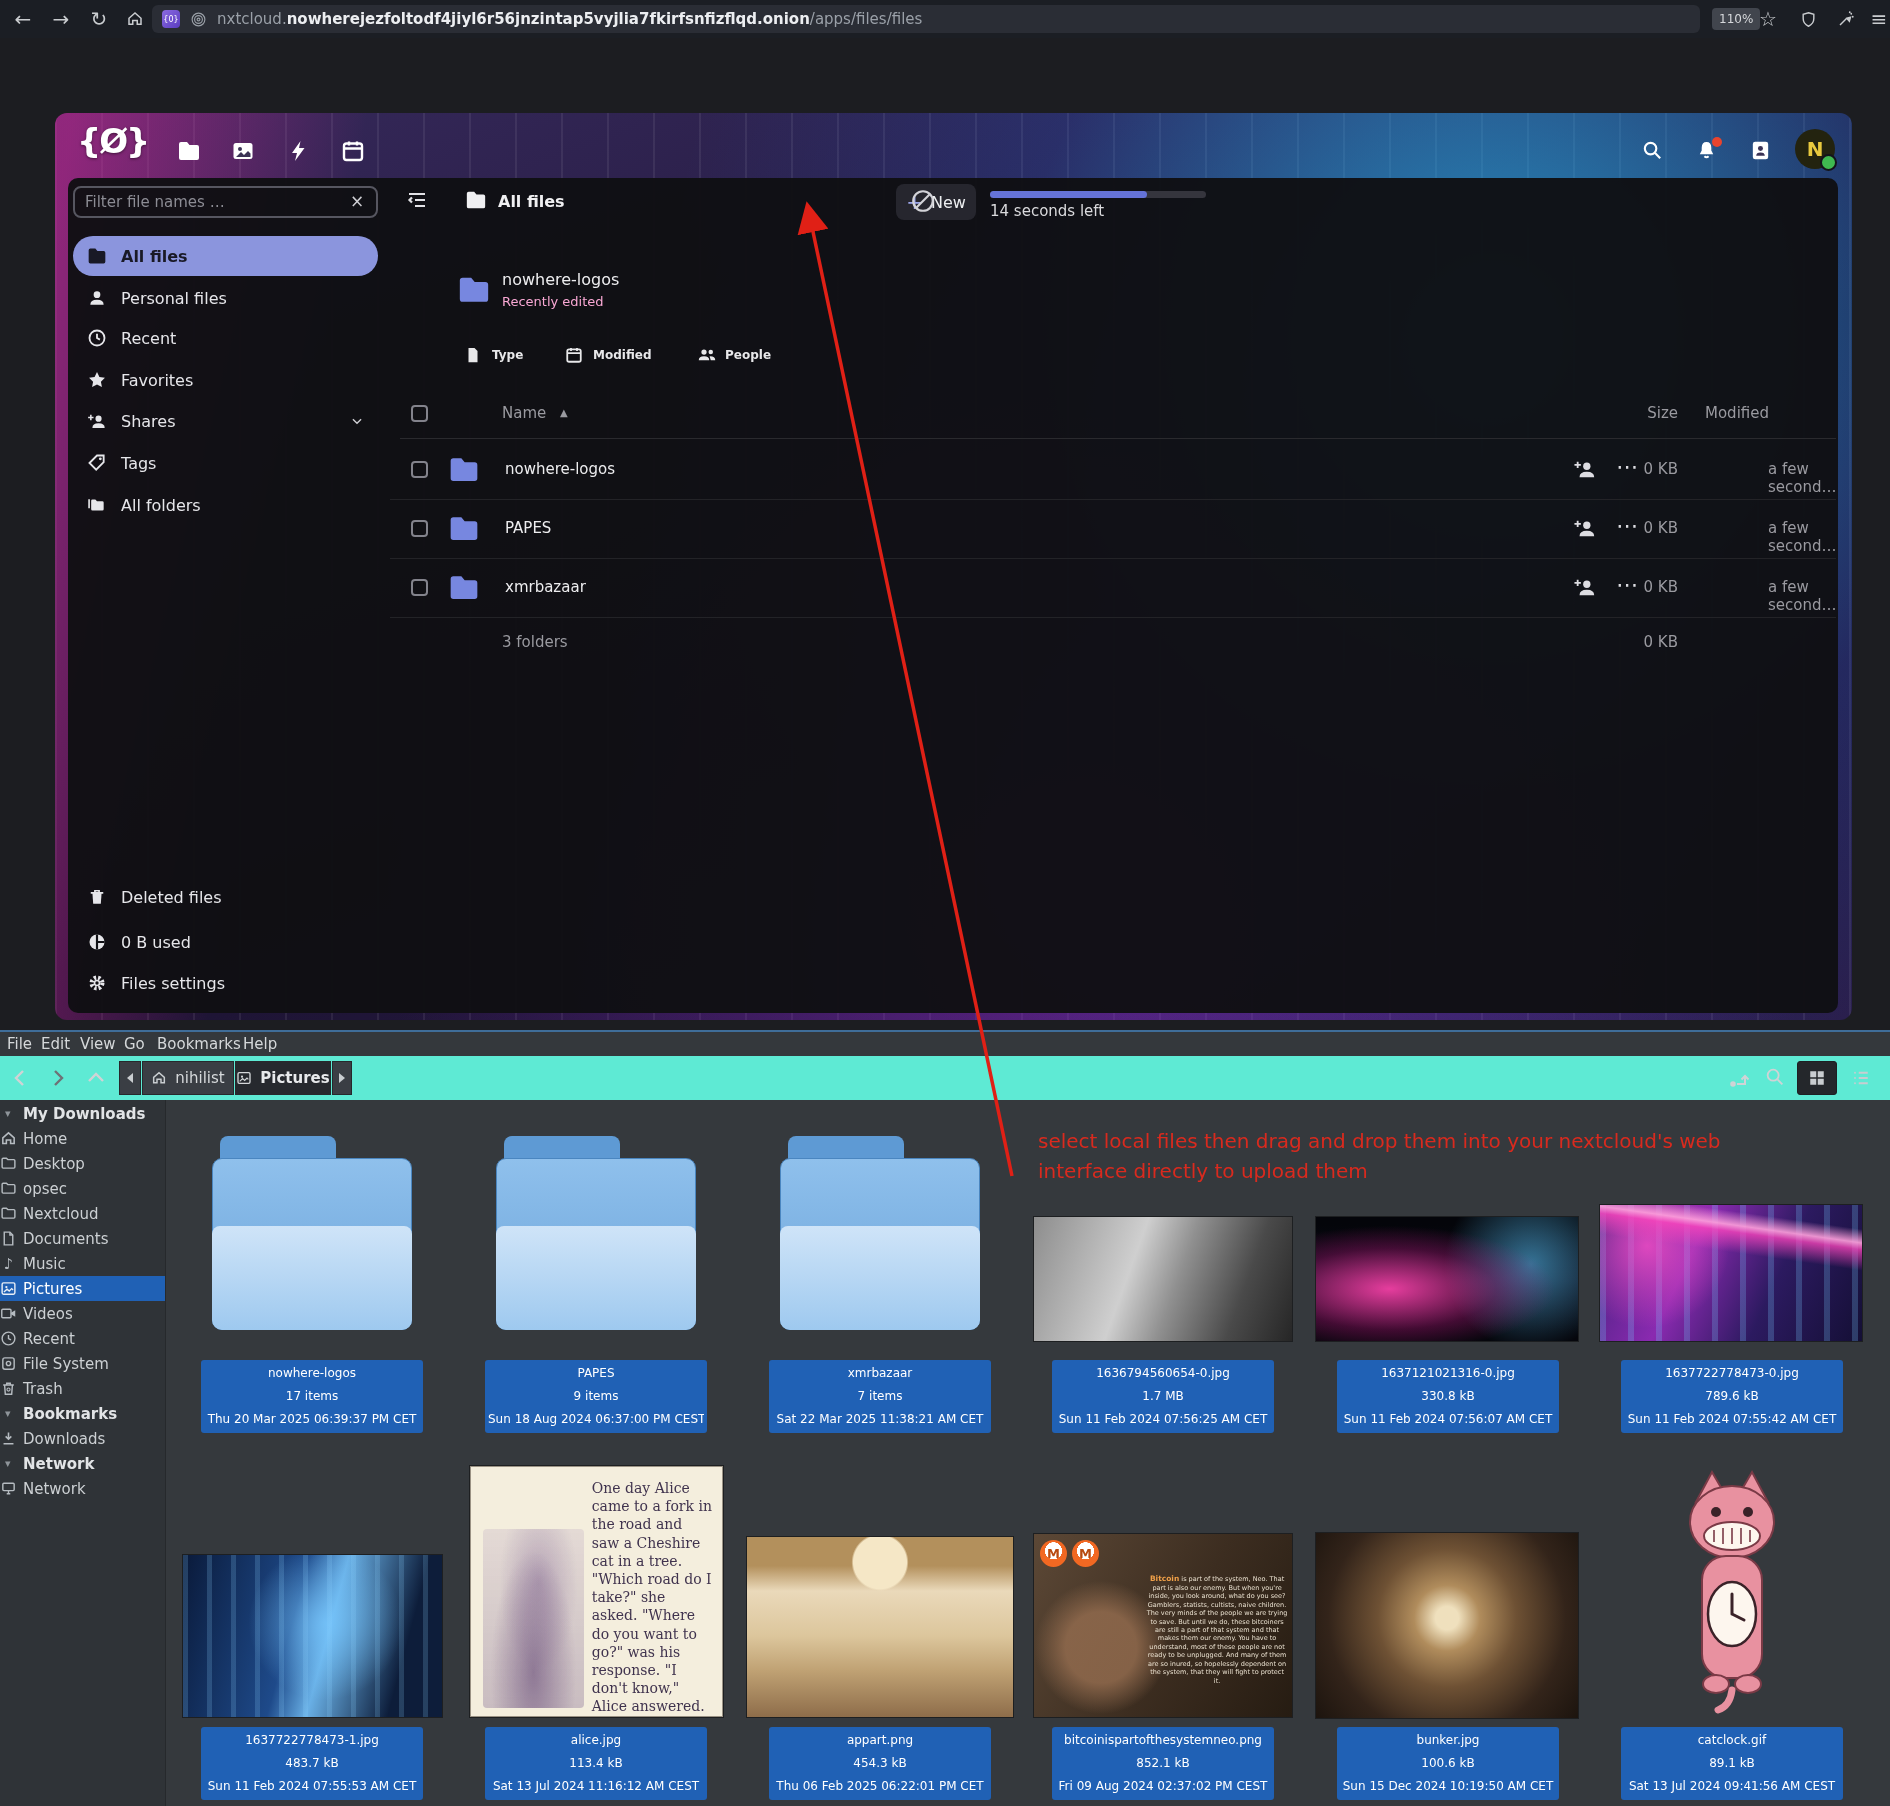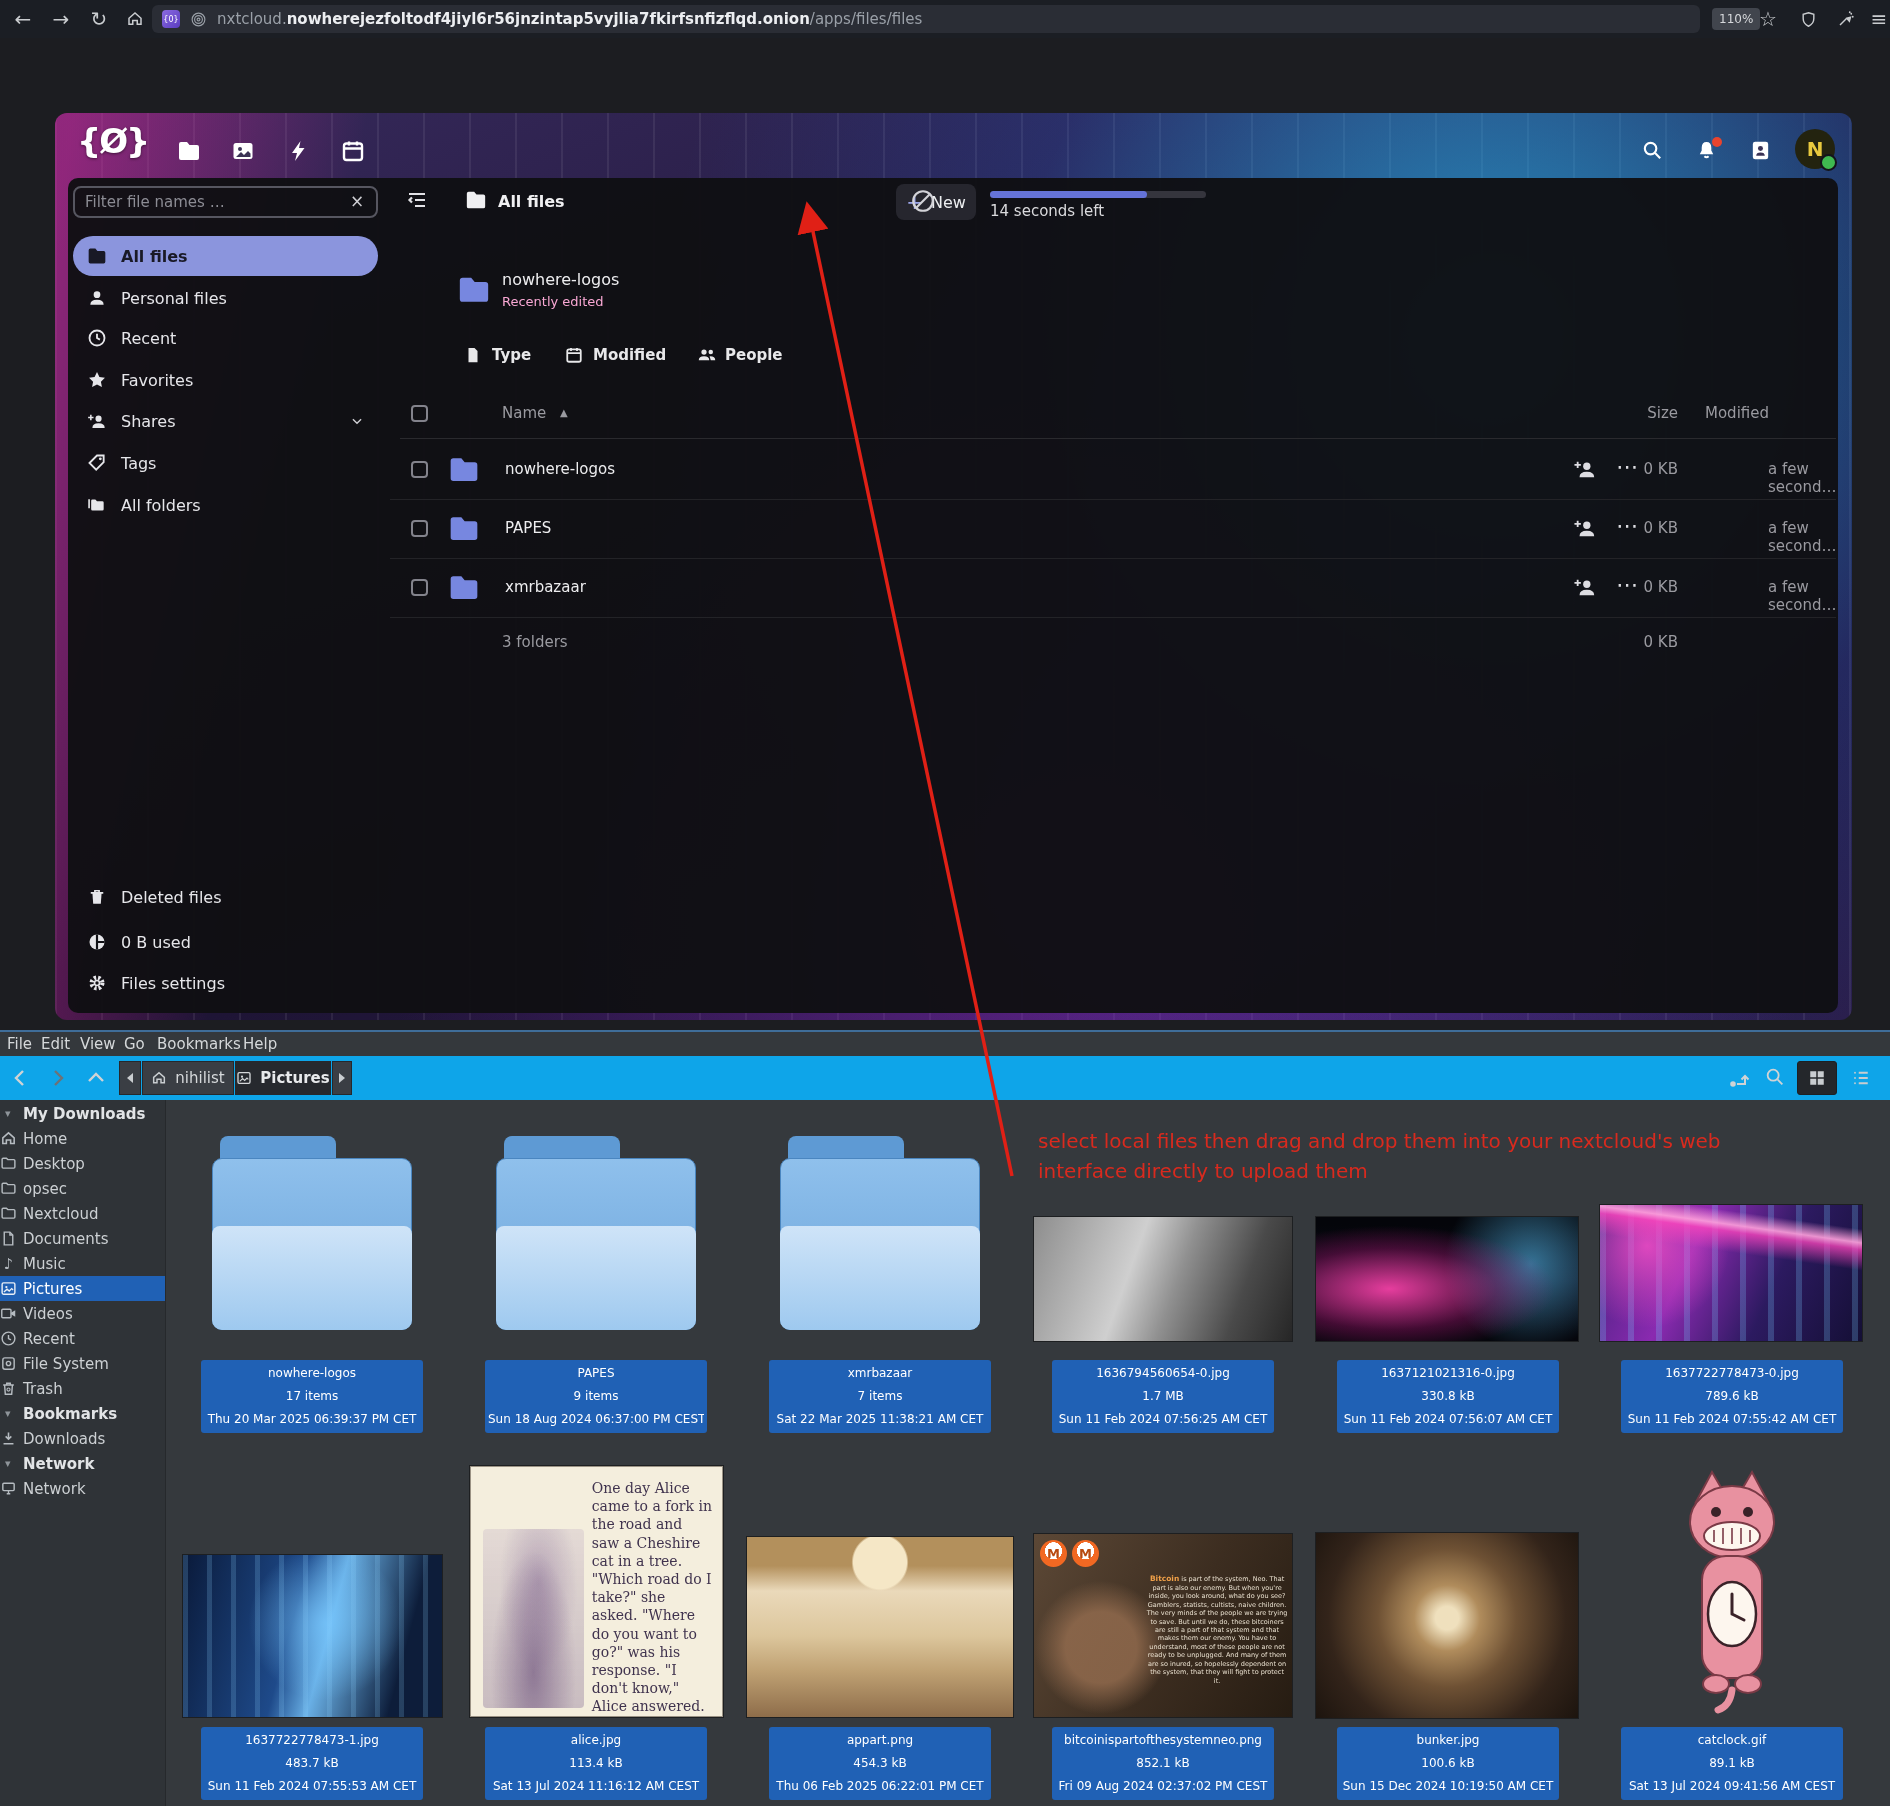--- a/index.html
+++ b/index.html
@@ -44,38 +44,38 @@
   .nav-chev{margin-left:auto;width:14px;height:14px;color:#cfcfd4;}
 
   
   .crumb-label{font-size:16px;font-weight:bold;color:#f0f0f2;}
   #nc-new{left:828px;top:6px;width:80px;height:36px;background:#26262e;border-radius:8px;display:flex;align-items:center;justify-content:center;gap:8px;color:#eceef0;font-size:16px;}
   #nc-prog-track{left:922px;top:13px;width:216px;height:7px;border-radius:4px;background:#35353d;}
   #nc-prog-fill{left:922px;top:13px;width:157px;height:7px;border-radius:4px;background:#6573d8;}
   #nc-prog-label{left:922px;top:24px;font-size:15px;color:#dadadd;}
   #recent-card-title{font-size:16px;color:#ededef;}
   #recent-card-sub{font-size:13px;color:#f9a8d4;}
-  .chip{display:flex;align-items:center;gap:10px;color:#e8e8ea;font-size:15px;font-weight:bold;}
+  .chip{display:flex;align-items:center;gap:10px;color:#e8e8ea;font-size:12px;font-weight:bold;}
   .chip .cico{width:18px;height:18px;color:#e8e8ea;}
   .cbox{width:17px;height:17px;border:2px solid #83838c;border-radius:4px;box-sizing:border-box;}
   .hdr-txt{font-size:15px;color:#9a9aa0;}
   .nc-row{left:322px;width:1446px;height:59px;border-bottom:1px solid #232327;}
   .row-name{font-size:15px;color:#ededef;}
   .row-meta{font-size:15px;color:#9a9aa0;}
   .row-ico{color:#dddde2;}
   .foldersvg{color:#7787e0;}
 
   
   #annotation-text{left:1038px;top:1126px;width:760px;font-size:20px;line-height:1.5;color:#d92a1e;z-index:40;}
   #arrow-overlay{left:0;top:0;width:1890px;height:1806px;z-index:60;pointer-events:none;}
 
   
   #fm{left:0;top:1030px;width:1890px;height:776px;background:#34383c;border-top:2px solid #3f6d99;}
   .fm-menu-item{top:3px;font-size:15px;color:#d5d8da;}
-  #fm-toolbar{left:0;top:24px;width:1890px;height:45px;background:#0ea5e9;border-bottom:1px solid #26292c;text-align:center;}
+  #fm-toolbar{left:0;top:24px;width:1890px;height:45px;background:#5eead4;border-bottom:1px solid #26292c;text-align:center;}
   .tb-ico{top:10px;width:24px;height:24px;color:#d0d3d5;}
   .tb-ico.dim{color:#6e7276;}
   .crumb-seg{top:5px;height:34px;background:#3a3e44;border:1px solid #26282c;display:flex;align-items:center;justify-content:center;gap:8px;color:#d5d8da;font-size:15px;box-sizing:border-box;}
   .crumb-seg.active{background:#26292e;font-weight:bold;color:#e8eaec;}
   .viewbtn{top:5px;width:40px;height:34px;border-radius:3px;display:flex;align-items:center;justify-content:center;color:#c9cdd0;}
   .viewbtn.active{background:#24272b;border:1px solid #1d2023;box-sizing:border-box;}
   #fm-sidebar{left:0;top:68px;width:165px;height:708px;background:#2f3337;border-right:1px solid #26292c;}
   .tree-row{left:0;width:165px;height:25px;display:flex;align-items:center;color:#ccd0d3;font-size:15px;gap:6px;box-sizing:border-box;}
   .tree-row .exp{width:12px;color:#8f959a;font-size:11px;margin-left:5px;}
   .tree-row.sec{font-weight:bold;color:#e2e4e6;}

